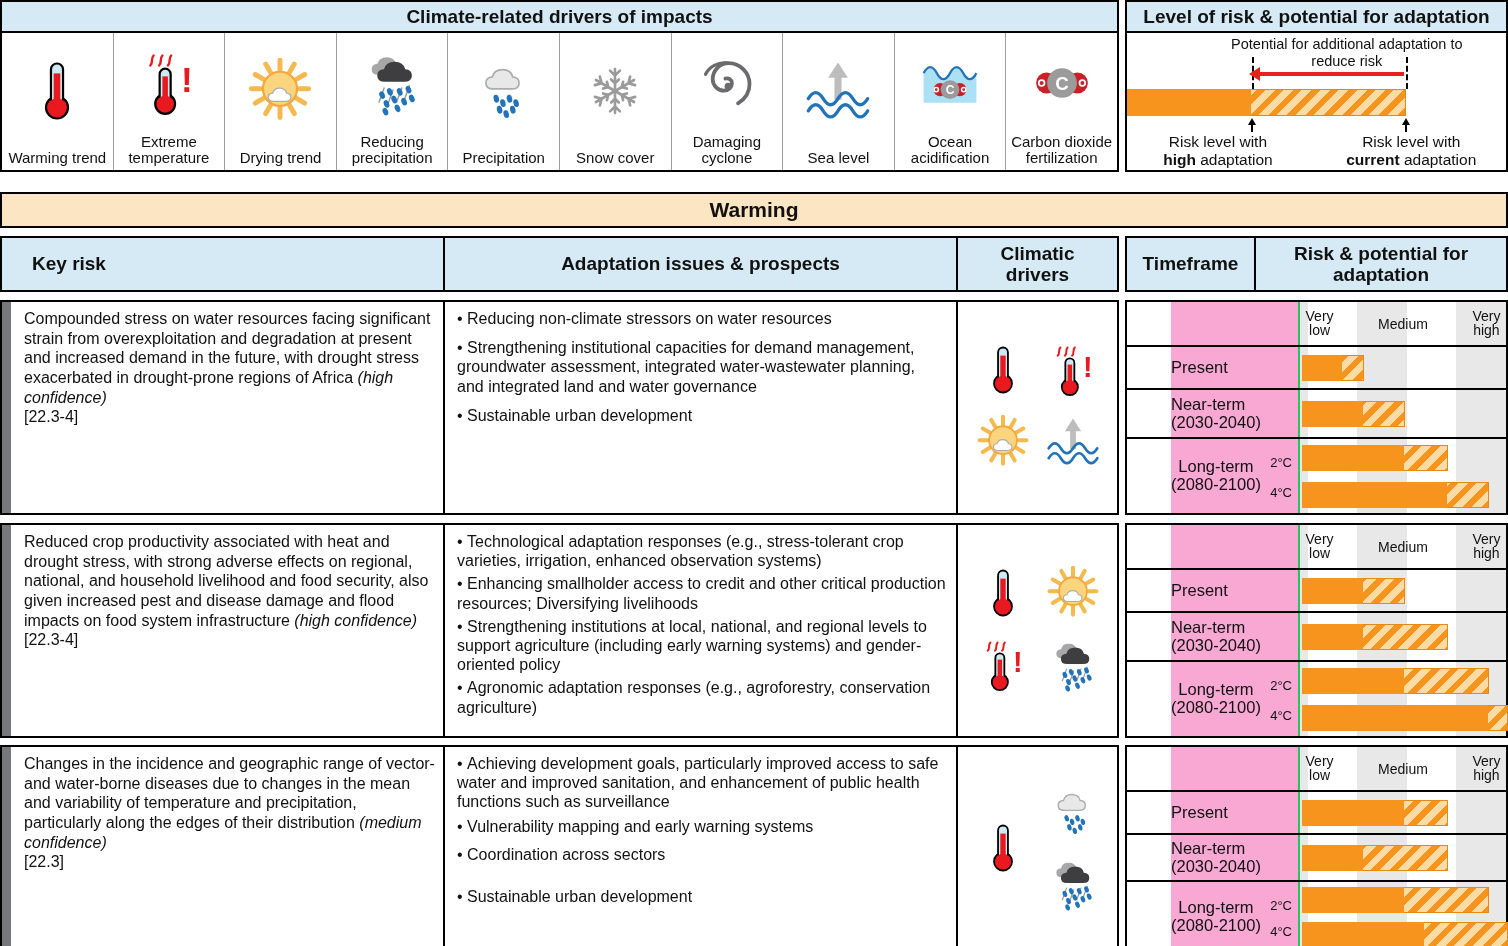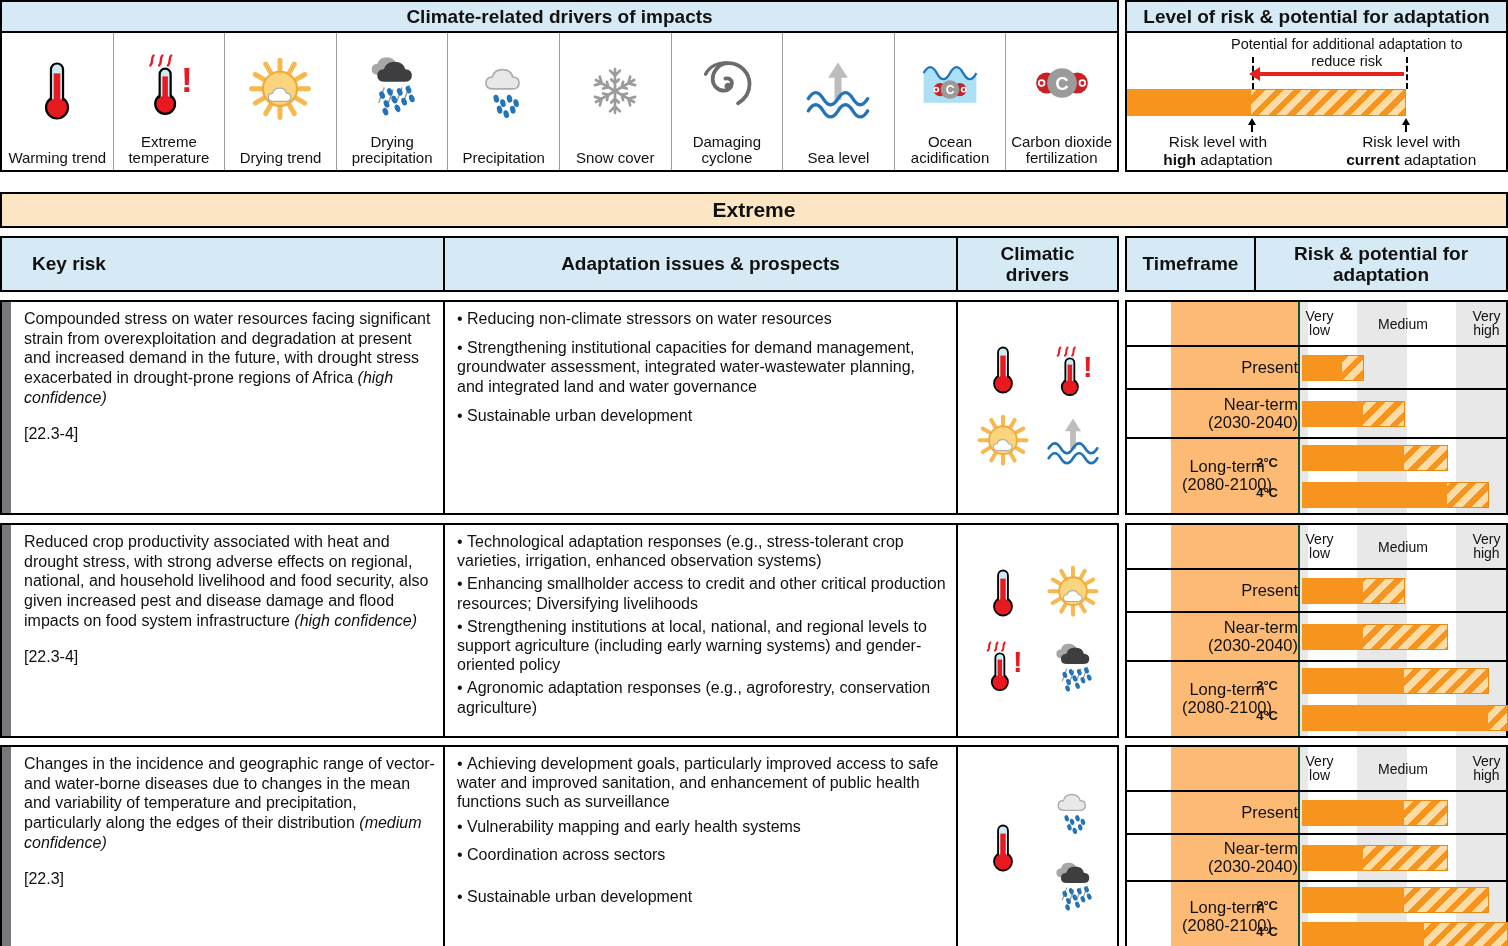--- a/index.html
+++ b/index.html
@@ -41,39 +41,39 @@
   .h-cd { flex:1; border-left:2px solid #000; padding:0 18px; }
   .h-tf { width:129px; border-right:2px solid #000; }
   .h-risk { flex:1; padding:0 20px; }
 
   
   .risk-row { display:flex; margin-top:8px; }
   .risk-row:nth-of-type(3) { margin-top:7px; }
   .pa { width:1119px; border:2px solid #000; display:flex; background:#fff; }
   .cell-kr { width:441px; position:relative; padding:7px 8px 0 22px; font-size:16px; line-height:1.23; }
   .kr-strip { position:absolute; left:0; top:0; bottom:0; width:9px; background:#77787B; }
-  .kr-ref { margin-top:17px; }
+  .kr-ref { margin-top:0; }
   .cell-ad { width:513px; border-left:2px solid #000; padding:7px 10px 0 12px; font-size:16px; line-height:1.2; }
   .bullet::before { content:"\2022\00a0"; }
   .cell-cd { flex:1; border-left:2px solid #000; display:flex; align-items:center; justify-content:center; gap:16px; }
   .cd-col { display:flex; flex-direction:column; gap:14px; align-items:center; justify-content:center; }
 
   .pb { width:383px; margin-left:6px; border:2px solid #000; position:relative; background:#fff; }
   .pb-bands { position:absolute; left:131px; top:0; right:0; bottom:0; display:flex; z-index:0; }
   .band { flex:1; }
   .pb-rows { position:relative; z-index:1; }
   .sub { display:flex;padding-left:44px; }
   .sub + .sub { border-top:2px solid #000; }
-  .sub-tf { width:129px; border-right:2px solid #14532d; background:#fdba74; display:flex; flex-direction:column; align-items:flex-end; justify-content:center; font-size:16.5px; line-height:1.08; position:relative; text-align:center; }
+  .sub-tf { width:129px; border-right:2px solid #22c55e; background:#f9a8d4; display:flex; flex-direction:column; align-items:flex-start; justify-content:center; font-size:16.5px; line-height:1.08; position:relative; text-align:center; }
   .sub-chart { flex:1; position:relative; display:flex; flex-direction:column; justify-content:center; }
   .sub-chart.two { justify-content:space-around; }
   .scale-label { position:absolute; top:50%; transform:translate(-50%,-50%); font-size:14px; line-height:1.05; text-align:center; }
   .bar { height:26px; margin-left:2px; position:relative; border:1px solid #E9890F; }
   .bar-solid { position:absolute; left:-1px; top:-1px; bottom:-1px; }
-  .deg { position:absolute; right:20px; font-size:13px; font-weight:bold; }
+  .deg { position:absolute; right:6px; font-size:13px; font-weight:normal; }
   .deg2 { top:17px; } .deg4 { bottom:13px; }
   .tf-long-label { padding-right:26px; }
 </style>
 </head>
 <body>
 
 <div class="page">
 
   <div class="top">
     <div class="drivers-box">
@@ -150,21 +150,21 @@
                     <ellipse cx="32" cy="45" rx="2.4" ry="3.6" transform="rotate(-22 32 45)"></ellipse>
                     <ellipse cx="35" cy="53" rx="2.4" ry="3.6" transform="rotate(-22 35 53)"></ellipse>
                     <ellipse cx="37" cy="38" rx="2.4" ry="3.6" transform="rotate(-22 37 38)"></ellipse>
                     <ellipse cx="41" cy="47" rx="2.4" ry="3.6" transform="rotate(-22 41 47)"></ellipse>
                     <ellipse cx="45" cy="36" rx="2.4" ry="3.6" transform="rotate(-22 45 36)"></ellipse>
                     <ellipse cx="48" cy="44" rx="2.4" ry="3.6" transform="rotate(-22 48 44)"></ellipse>
                     <ellipse cx="24" cy="56" rx="2.4" ry="3.6" transform="rotate(-22 24 56)"></ellipse>
                   </g>
                 </svg></span>
             </div>
-            <div class="driver-label">Drying precipitation</div>
+            <div class="driver-label">Reducing precipitation</div>
           </div>
           <div class="driver-cell">
             <div class="driver-icon">
               <span><svg width="66" height="66" viewBox="0 0 60 60">
                   <g transform="translate(13,10) scale(1.1)">
                     <path d="M6.5 16.5 q-6 0 -6 -5 q0 -4.6 5.3 -4.9 q1.4 -6.1 8.4 -6.1 q7.1 0 8.5 6.1 q5.2 0.3 5.2 4.9 q0 5 -6 5 z" fill="#E8E8E8" stroke="#ACACAC" stroke-width="1.4"></path>
                   </g>
                   <g fill="#2373B9">
                     <ellipse cx="23" cy="37" rx="2.4" ry="3.6" transform="rotate(-15 23 37)"></ellipse>
                     <ellipse cx="29" cy="41" rx="2.4" ry="3.6" transform="rotate(-15 29 41)"></ellipse>
@@ -273,21 +273,21 @@
         </div>
         <div class="legend-label" id="label-current" style="left:51%;width:48%;">
           <span>Risk level with</span><br>
           <b>current</b>&nbsp;<span>adaptation</span>
         </div>
       </div>
     </div>
   </div>
 
   <div class="region-band">
-    <span>Extreme</span>
+    <span>Warming</span>
   </div>
 
   <div class="header-row">
     <div class="pa-header">
       <div class="h-cell h-kr">Key risk</div>
       <div class="h-cell h-ad">Adaptation issues &amp; prospects</div>
       <div class="h-cell h-cd">Climatic drivers</div>
     </div>
     <div class="pb-header">
       <div class="h-cell h-tf">Timeframe</div>
@@ -557,21 +557,21 @@
       </div>
       <div class="risk-row" style="height: 209px;">
         <div class="pa" style="height: 209px;">
           <div class="cell-kr">
             <div class="kr-strip"></div>
             <div>Changes in the incidence and geographic range of vector- and water-borne diseases due to changes in the mean and variability of temperature and precipitation, particularly along the edges of their distribution <i>(medium confidence)</i></div>
             <div class="kr-ref">[22.3]</div>
           </div>
           <div class="cell-ad">
             <div class="bullet" style="margin-bottom: 5px;">Achieving development goals, particularly improved access to safe water and improved sanitation, and enhancement of public health functions such as surveillance</div>
-            <div class="bullet" style="margin-bottom: 9px;">Vulnerability mapping and early health systems</div>
+            <div class="bullet" style="margin-bottom: 9px;">Vulnerability mapping and early warning systems</div>
             <div class="bullet" style="margin-bottom: 23px;">Coordination across sectors</div>
             <div class="bullet" style="margin-bottom: 9px;">Sustainable urban development</div>
           </div>
           <div class="cell-cd">
             <div class="cd-col">
               <span><svg width="54" height="54" viewBox="0 0 60 60">
                   <circle cx="30" cy="45" r="10" fill="#E8191F" stroke="#000" stroke-width="2"></circle>
                   <rect x="24.5" y="5" width="11" height="37" rx="5.5" fill="#CDE9F2" stroke="#000" stroke-width="2"></rect>
                   <circle cx="30" cy="45" r="8.5" fill="#E8191F"></circle>
                   <rect x="27" y="14" width="6" height="29" fill="#E8191F"></rect>

